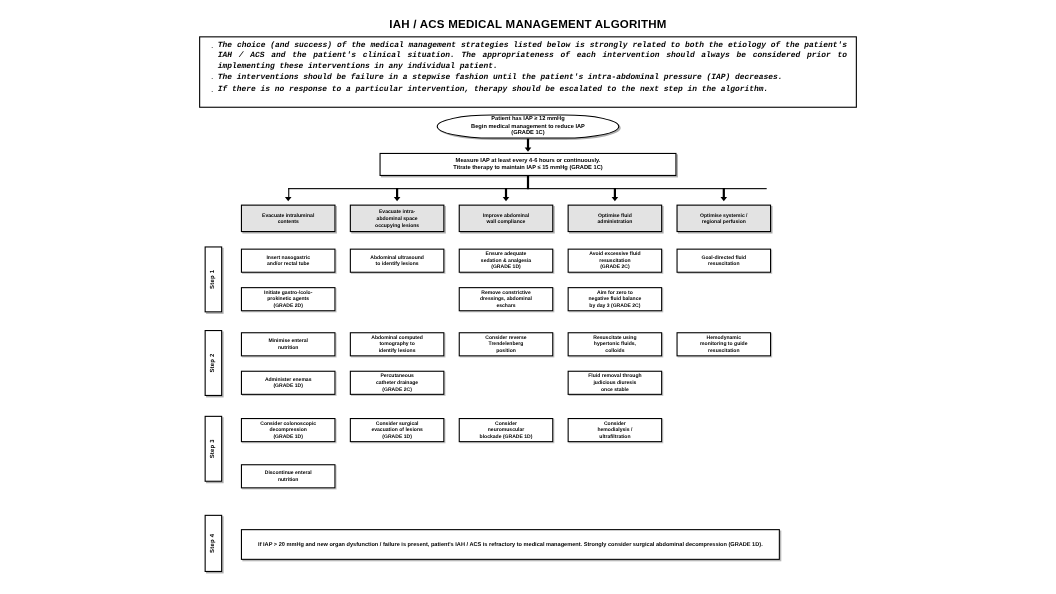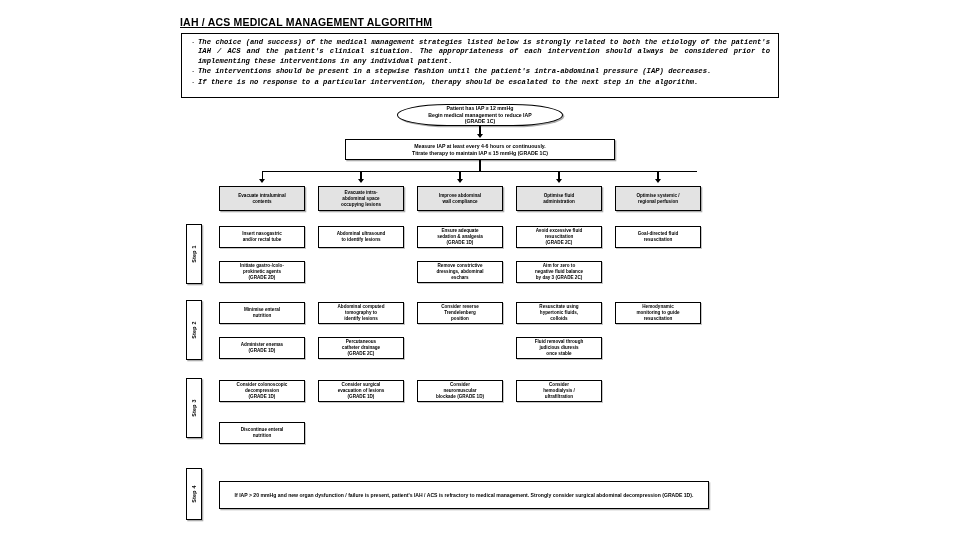--- a/index.html
+++ b/index.html
@@ -5,21 +5,21 @@
   html,body{margin:0;padding:0;}
   body{
     width:960px;height:540px;background:#ffffff;
     font-family:"Liberation Sans", sans-serif;
     color:#000;overflow:hidden;position:relative;
   }
   #root{position:absolute;left:0;top:0;width:960px;height:540px;}
 
   .title{
     position:absolute;left:180px;top:16px;width:600px;
-    text-align:left;font-size:10.5px;font-weight:bold;letter-spacing:.2px;text-decoration:underline;
+    text-align:center;font-size:10.5px;font-weight:bold;letter-spacing:.2px;
   }
 
   
   .notes-frame{
     position:absolute;left:181px;top:33px;width:598px;height:65px;
     border:1.6px solid #000;box-sizing:border-box;background:#fff;
   }
   .notes-inner{
     position:absolute;left:0;top:0;right:0;bottom:0;padding:4px 8px 3px 6px;
   }
@@ -90,21 +90,21 @@
   <div class="title">IAH / ACS MEDICAL MANAGEMENT ALGORITHM</div>
 
   <div class="notes-frame">
     <div class="notes-inner">
       <div class="note-line">
         <div class="note-bullet">·</div>
         <div class="note-text">The choice (and success) of the medical management strategies listed below is strongly related to both the etiology of the patient's IAH / ACS and the patient's clinical situation. The appropriateness of each intervention should always be considered prior to implementing these interventions in any individual patient.</div>
       </div>
       <div class="note-line">
         <div class="note-bullet">·</div>
-        <div class="note-text">The interventions should be present in a stepwise fashion until the patient's intra-abdominal pressure (IAP) decreases.</div>
+        <div class="note-text">The interventions should be failure in a stepwise fashion until the patient's intra-abdominal pressure (IAP) decreases.</div>
       </div>
       <div class="note-line">
         <div class="note-bullet">·</div>
         <div class="note-text">If there is no response to a particular intervention, therapy should be escalated to the next step in the algorithm.</div>
       </div>
     </div>
   </div>
 
   <div class="box rounded wide-top" style="left:397px;top:104px;width:166px;height:22px;">
     <span class="t">Patient has IAP ≥ 12 mmHg

